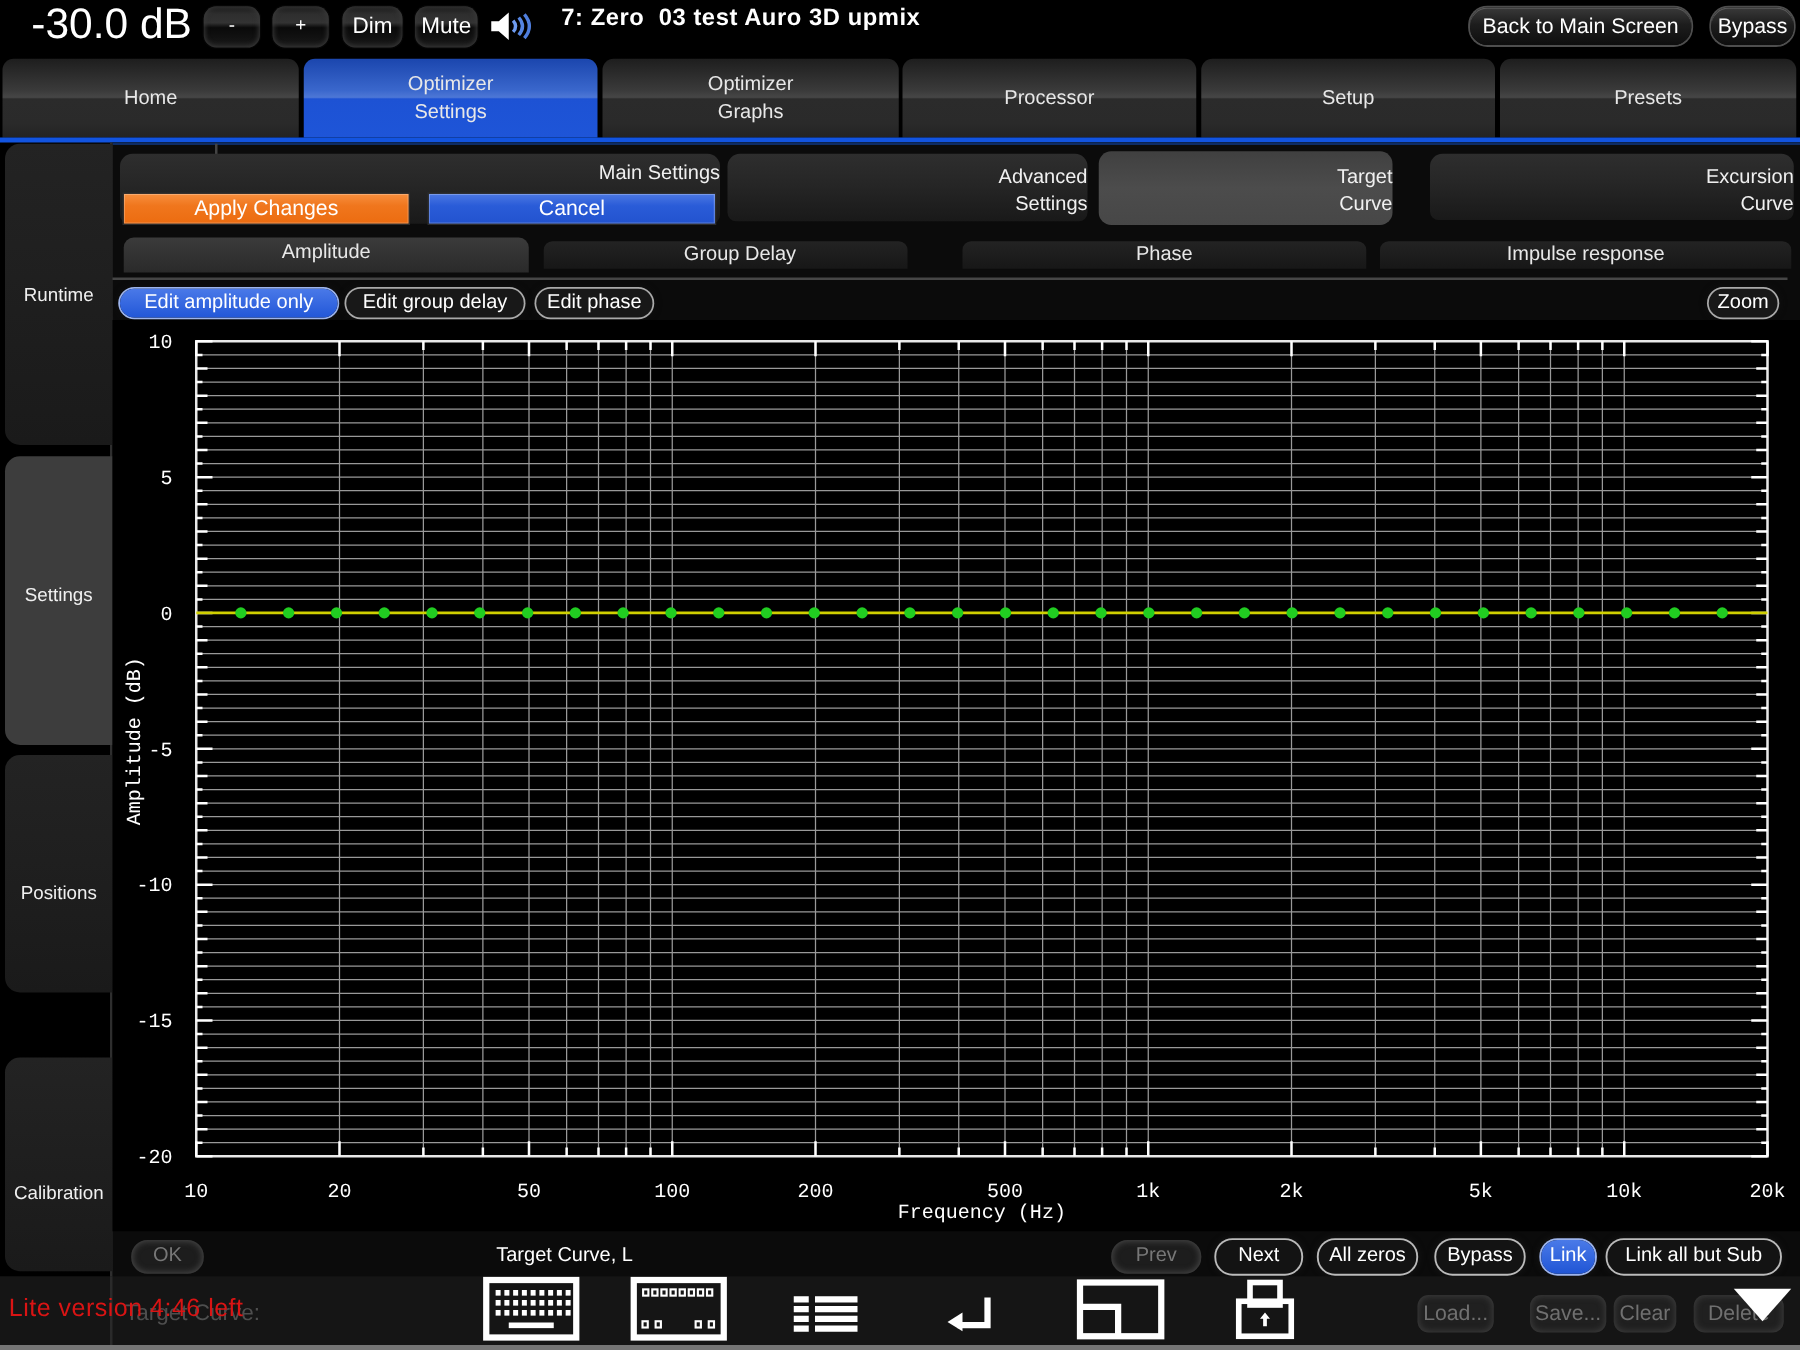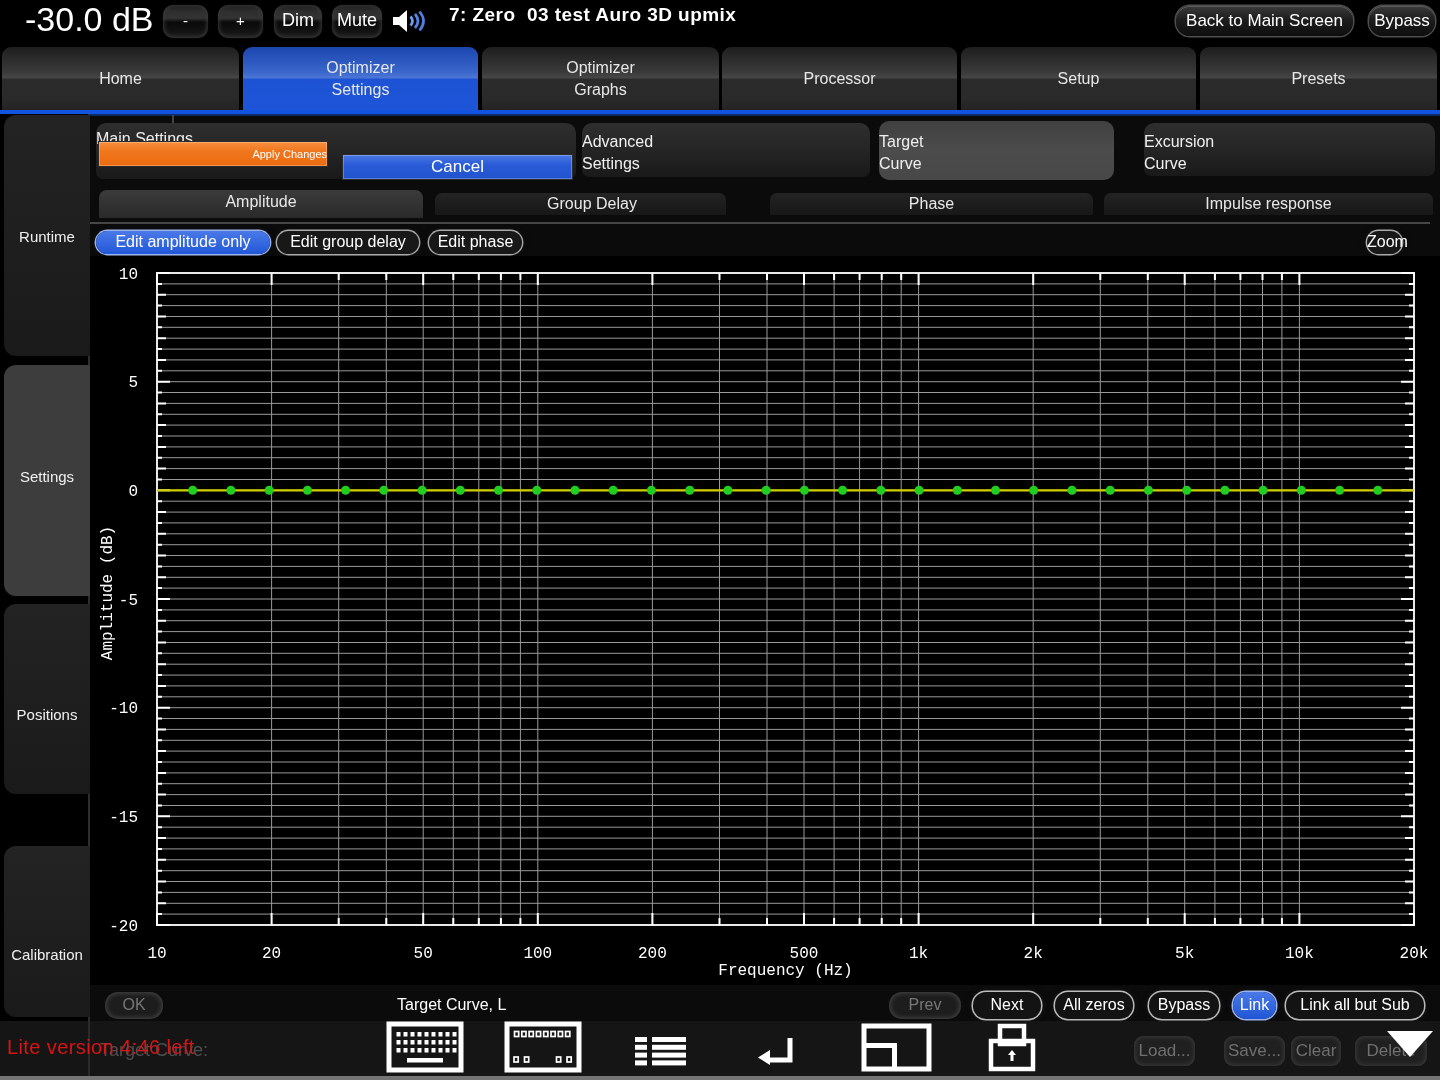--- a/index.html
+++ b/index.html
@@ -17,21 +17,21 @@
 .mtab { position:absolute; top:47px; height:63px; border-radius:9px 9px 0 0;
   background:linear-gradient(180deg,#1e1e1e 0%,#3a3a3a 40%,#464646 49%,#2b2b2b 51%,#2a2a2a 82%,#232323 100%);
   color:#e8e8e8; font-size:16px; text-align:center; }
 .mtab .one { line-height:63px; }
 .mtab .two { padding-top:10px; line-height:22px; }
 .stab { position:absolute; left:4px; width:86px; border-radius:12px 0 0 12px;
   background:linear-gradient(180deg,#232323,#1a1a1a); }
 .stab span { position:absolute; width:100%; text-align:center; color:#f0f0f0; font-size:15px; }
 .t2 { position:absolute; border-radius:10px 10px 7px 7px;
   background:linear-gradient(180deg,#2e2e2e 0%,#262626 45%,#191919 100%);
-  color:#f0f0f0; font-size:16px; text-align:left; }
+  color:#f0f0f0; font-size:16px; text-align:right; }
 .t3 { position:absolute; top:193px; height:22px; border-radius:7px 7px 0 0;
   background:linear-gradient(180deg,#232323,#171717);
   color:#e8e8e8; font-size:16px; text-align:center; line-height:21px; }
 .ep { position:absolute; top:231px; height:23px; border-radius:12px; background:#181818;
   box-shadow:0 0 0 1.4px #aaaaaa, 0 0 5px 2px #101010; color:#fff; font-size:16px; text-align:center; line-height:22px; }
 .bp { position:absolute; top:992px; height:27px; border-radius:13px; background:#131313;
   box-shadow:0 0 0 1.5px #bbbbbb, 0 0 5px 2px #161616; color:#fff; font-size:16px; text-align:center; line-height:25px; }
 .gb { position:absolute; top:1036px; height:30px; border-radius:9px; background:#202020;
   box-shadow: inset 0 0 5px 1px #3c3c3c; color:#707070; font-size:17px; text-align:center; line-height:29px; }
 </style>
@@ -86,42 +86,42 @@
 <div class="stab" style="top:604px;height:190px;">
     <span style="top:102px;">Positions</span>
   </div>
 <div class="stab" style="top:846px;height:171px;">
     <span style="top:100px;">Calibration</span>
   </div>
 
 <div class="t2" style="left:96px;top:123px;width:480px;height:56px;">
   <div style="padding-top:7px;">Main Settings</div>
 </div>
-<div class="abs" style="left:98px;top:141px;width:230px;height:26px;background:linear-gradient(180deg,#f78f3e 0%,#f0761d 40%,#ec6c10 100%);border:1px solid #2c2c2c;box-shadow:inset 0 0 0 1px rgba(255,255,255,.25);color:#fff;font-size:11px;text-align:right;line-height:24px;">Apply Changes</div>
+<div class="abs" style="left:98px;top:154px;width:230px;height:26px;background:linear-gradient(180deg,#f78f3e 0%,#f0761d 40%,#ec6c10 100%);border:1px solid #2c2c2c;box-shadow:inset 0 0 0 1px rgba(255,255,255,.25);color:#fff;font-size:17px;text-align:center;line-height:24px;">Apply Changes</div>
 <div class="abs" style="left:342px;top:154px;width:231px;height:26px;background:linear-gradient(180deg,#4c78e2 0%,#2a5cd8 40%,#2253cf 100%);border:1px solid #2c2c2c;box-shadow:inset 0 0 0 1px rgba(255,255,255,.25);color:#fff;font-size:17px;text-align:center;line-height:24px;">Cancel</div>
 <div class="t2" style="left:582px;top:123px;width:288px;height:54px;">
   <div style="padding-top:8px;line-height:22px;">Advanced<br>Settings</div>
 </div>
 <div class="t2" style="left:879px;top:121px;width:235px;height:59px;background:linear-gradient(180deg,#404040,#4c4c4c 50%,#474747);border-radius:10px;">
   <div style="padding-top:10px;line-height:22px;">Target<br>Curve</div>
 </div>
 <div class="t2" style="left:1144px;top:123px;width:291px;height:53px;">
   <div style="padding-top:8px;line-height:22px;">Excursion<br>Curve</div>
 </div>
 
 <div class="t3" style="left:99px;top:190px;height:28px;width:324px;background:linear-gradient(180deg,#3b3b3b,#2a2a2a);border-radius:8px 8px 0 0;line-height:24px;">Amplitude</div>
 <div class="t3" style="left:435px;width:291px;padding-left:23px;">Group Delay</div>
 <div class="t3" style="left:770px;width:323px;">Phase</div>
 <div class="t3" style="left:1104px;width:329px;">Impulse response</div>
 <div class="abs" style="left:90px;top:222px;width:1340px;height:2px;background:#464646;"></div>
 
 <div class="ep" style="left:96px;width:174px;background:linear-gradient(180deg,#4a79e8,#2257d8);box-shadow:0 0 0 1.4px #9db4ec, 0 0 5px 2px #101010;">Edit amplitude only</div>
 <div class="ep" style="left:277px;width:142px;">Edit group delay</div>
 <div class="ep" style="left:429px;width:93px;">Edit phase</div>
-<div class="ep" style="left:1367px;width:35px;">Zoom</div>
+<div class="ep" style="left:1367px;width:55px;">Zoom</div>
 
 <div class="abs" style="left:90px;top:256px;width:1350px;height:729px;background:#000;"></div>
 <svg width="1440" height="1080" viewBox="0 0 1440 1080" style="position:absolute;left:0;top:0">
 <path d="M157.0 273.0V925.0 M271.6 273.0V925.0 M338.7 273.0V925.0 M386.3 273.0V925.0 M423.2 273.0V925.0 M453.3 273.0V925.0 M478.8 273.0V925.0 M500.9 273.0V925.0 M520.4 273.0V925.0 M537.8 273.0V925.0 M652.4 273.0V925.0 M719.5 273.0V925.0 M767.0 273.0V925.0 M804.0 273.0V925.0 M834.1 273.0V925.0 M859.6 273.0V925.0 M881.7 273.0V925.0 M901.2 273.0V925.0 M918.6 273.0V925.0 M1033.2 273.0V925.0 M1100.3 273.0V925.0 M1147.8 273.0V925.0 M1184.7 273.0V925.0 M1214.9 273.0V925.0 M1240.4 273.0V925.0 M1262.5 273.0V925.0 M1281.9 273.0V925.0 M1299.4 273.0V925.0 M1414.0 273.0V925.0 M157.0 273.0H1414.0 M157.0 283.9H1414.0 M157.0 294.7H1414.0 M157.0 305.6H1414.0 M157.0 316.5H1414.0 M157.0 327.3H1414.0 M157.0 338.2H1414.0 M157.0 349.1H1414.0 M157.0 359.9H1414.0 M157.0 370.8H1414.0 M157.0 381.7H1414.0 M157.0 392.5H1414.0 M157.0 403.4H1414.0 M157.0 414.3H1414.0 M157.0 425.1H1414.0 M157.0 436.0H1414.0 M157.0 446.9H1414.0 M157.0 457.7H1414.0 M157.0 468.6H1414.0 M157.0 479.5H1414.0 M157.0 490.3H1414.0 M157.0 501.2H1414.0 M157.0 512.1H1414.0 M157.0 522.9H1414.0 M157.0 533.8H1414.0 M157.0 544.7H1414.0 M157.0 555.5H1414.0 M157.0 566.4H1414.0 M157.0 577.3H1414.0 M157.0 588.1H1414.0 M157.0 599.0H1414.0 M157.0 609.9H1414.0 M157.0 620.7H1414.0 M157.0 631.6H1414.0 M157.0 642.5H1414.0 M157.0 653.3H1414.0 M157.0 664.2H1414.0 M157.0 675.1H1414.0 M157.0 685.9H1414.0 M157.0 696.8H1414.0 M157.0 707.7H1414.0 M157.0 718.5H1414.0 M157.0 729.4H1414.0 M157.0 740.3H1414.0 M157.0 751.1H1414.0 M157.0 762.0H1414.0 M157.0 772.9H1414.0 M157.0 783.7H1414.0 M157.0 794.6H1414.0 M157.0 805.5H1414.0 M157.0 816.3H1414.0 M157.0 827.2H1414.0 M157.0 838.1H1414.0 M157.0 848.9H1414.0 M157.0 859.8H1414.0 M157.0 870.7H1414.0 M157.0 881.5H1414.0 M157.0 892.4H1414.0 M157.0 903.3H1414.0 M157.0 914.1H1414.0 M157.0 925.0H1414.0" stroke="#999999" stroke-width="1"></path>
 <rect x="157.0" y="273.0" width="1257.0" height="652.0" fill="none" stroke="#e8e8e8" stroke-width="2"></rect>
 <path d="M157.0 273.0h13 M1414.0 273.0h-13 M157.0 283.9h5 M1414.0 283.9h-5 M157.0 294.7h9 M1414.0 294.7h-9 M157.0 305.6h5 M1414.0 305.6h-5 M157.0 316.5h9 M1414.0 316.5h-9 M157.0 327.3h5 M1414.0 327.3h-5 M157.0 338.2h9 M1414.0 338.2h-9 M157.0 349.1h5 M1414.0 349.1h-5 M157.0 359.9h9 M1414.0 359.9h-9 M157.0 370.8h5 M1414.0 370.8h-5 M157.0 381.7h13 M1414.0 381.7h-13 M157.0 392.5h5 M1414.0 392.5h-5 M157.0 403.4h9 M1414.0 403.4h-9 M157.0 414.3h5 M1414.0 414.3h-5 M157.0 425.1h9 M1414.0 425.1h-9 M157.0 436.0h5 M1414.0 436.0h-5 M157.0 446.9h9 M1414.0 446.9h-9 M157.0 457.7h5 M1414.0 457.7h-5 M157.0 468.6h9 M1414.0 468.6h-9 M157.0 479.5h5 M1414.0 479.5h-5 M157.0 490.3h13 M1414.0 490.3h-13 M157.0 501.2h5 M1414.0 501.2h-5 M157.0 512.1h9 M1414.0 512.1h-9 M157.0 522.9h5 M1414.0 522.9h-5 M157.0 533.8h9 M1414.0 533.8h-9 M157.0 544.7h5 M1414.0 544.7h-5 M157.0 555.5h9 M1414.0 555.5h-9 M157.0 566.4h5 M1414.0 566.4h-5 M157.0 577.3h9 M1414.0 577.3h-9 M157.0 588.1h5 M1414.0 588.1h-5 M157.0 599.0h13 M1414.0 599.0h-13 M157.0 609.9h5 M1414.0 609.9h-5 M157.0 620.7h9 M1414.0 620.7h-9 M157.0 631.6h5 M1414.0 631.6h-5 M157.0 642.5h9 M1414.0 642.5h-9 M157.0 653.3h5 M1414.0 653.3h-5 M157.0 664.2h9 M1414.0 664.2h-9 M157.0 675.1h5 M1414.0 675.1h-5 M157.0 685.9h9 M1414.0 685.9h-9 M157.0 696.8h5 M1414.0 696.8h-5 M157.0 707.7h13 M1414.0 707.7h-13 M157.0 718.5h5 M1414.0 718.5h-5 M157.0 729.4h9 M1414.0 729.4h-9 M157.0 740.3h5 M1414.0 740.3h-5 M157.0 751.1h9 M1414.0 751.1h-9 M157.0 762.0h5 M1414.0 762.0h-5 M157.0 772.9h9 M1414.0 772.9h-9 M157.0 783.7h5 M1414.0 783.7h-5 M157.0 794.6h9 M1414.0 794.6h-9 M157.0 805.5h5 M1414.0 805.5h-5 M157.0 816.3h13 M1414.0 816.3h-13 M157.0 827.2h5 M1414.0 827.2h-5 M157.0 838.1h9 M1414.0 838.1h-9 M157.0 848.9h5 M1414.0 848.9h-5 M157.0 859.8h9 M1414.0 859.8h-9 M157.0 870.7h5 M1414.0 870.7h-5 M157.0 881.5h9 M1414.0 881.5h-9 M157.0 892.4h5 M1414.0 892.4h-5 M157.0 903.3h9 M1414.0 903.3h-9 M157.0 914.1h5 M1414.0 914.1h-5 M157.0 925.0h13 M1414.0 925.0h-13 M157.0 273.0v12 M157.0 925.0v-12 M271.6 273.0v12 M271.6 925.0v-12 M338.7 273.0v7 M338.7 925.0v-7 M386.3 273.0v7 M386.3 925.0v-7 M423.2 273.0v12 M423.2 925.0v-12 M453.3 273.0v7 M453.3 925.0v-7 M478.8 273.0v7 M478.8 925.0v-7 M500.9 273.0v7 M500.9 925.0v-7 M520.4 273.0v7 M520.4 925.0v-7 M537.8 273.0v12 M537.8 925.0v-12 M652.4 273.0v12 M652.4 925.0v-12 M719.5 273.0v7 M719.5 925.0v-7 M767.0 273.0v7 M767.0 925.0v-7 M804.0 273.0v12 M804.0 925.0v-12 M834.1 273.0v7 M834.1 925.0v-7 M859.6 273.0v7 M859.6 925.0v-7 M881.7 273.0v7 M881.7 925.0v-7 M901.2 273.0v7 M901.2 925.0v-7 M918.6 273.0v12 M918.6 925.0v-12 M1033.2 273.0v12 M1033.2 925.0v-12 M1100.3 273.0v7 M1100.3 925.0v-7 M1147.8 273.0v7 M1147.8 925.0v-7 M1184.7 273.0v12 M1184.7 925.0v-12 M1214.9 273.0v7 M1214.9 925.0v-7 M1240.4 273.0v7 M1240.4 925.0v-7 M1262.5 273.0v7 M1262.5 925.0v-7 M1281.9 273.0v7 M1281.9 925.0v-7 M1299.4 273.0v12 M1299.4 925.0v-12 M1414.0 273.0v12 M1414.0 925.0v-12" stroke="#ffffff" stroke-width="2"></path>
 <line x1="157.0" y1="490.3" x2="1414.0" y2="490.3" stroke="#cfcf00" stroke-width="2.2"></line>
 <circle cx="192.7" cy="490.3" r="4.5" fill="#21cd21"></circle>
     <circle cx="230.9" cy="490.3" r="4.5" fill="#21cd21"></circle>
     <circle cx="269.2" cy="490.3" r="4.5" fill="#21cd21"></circle>

